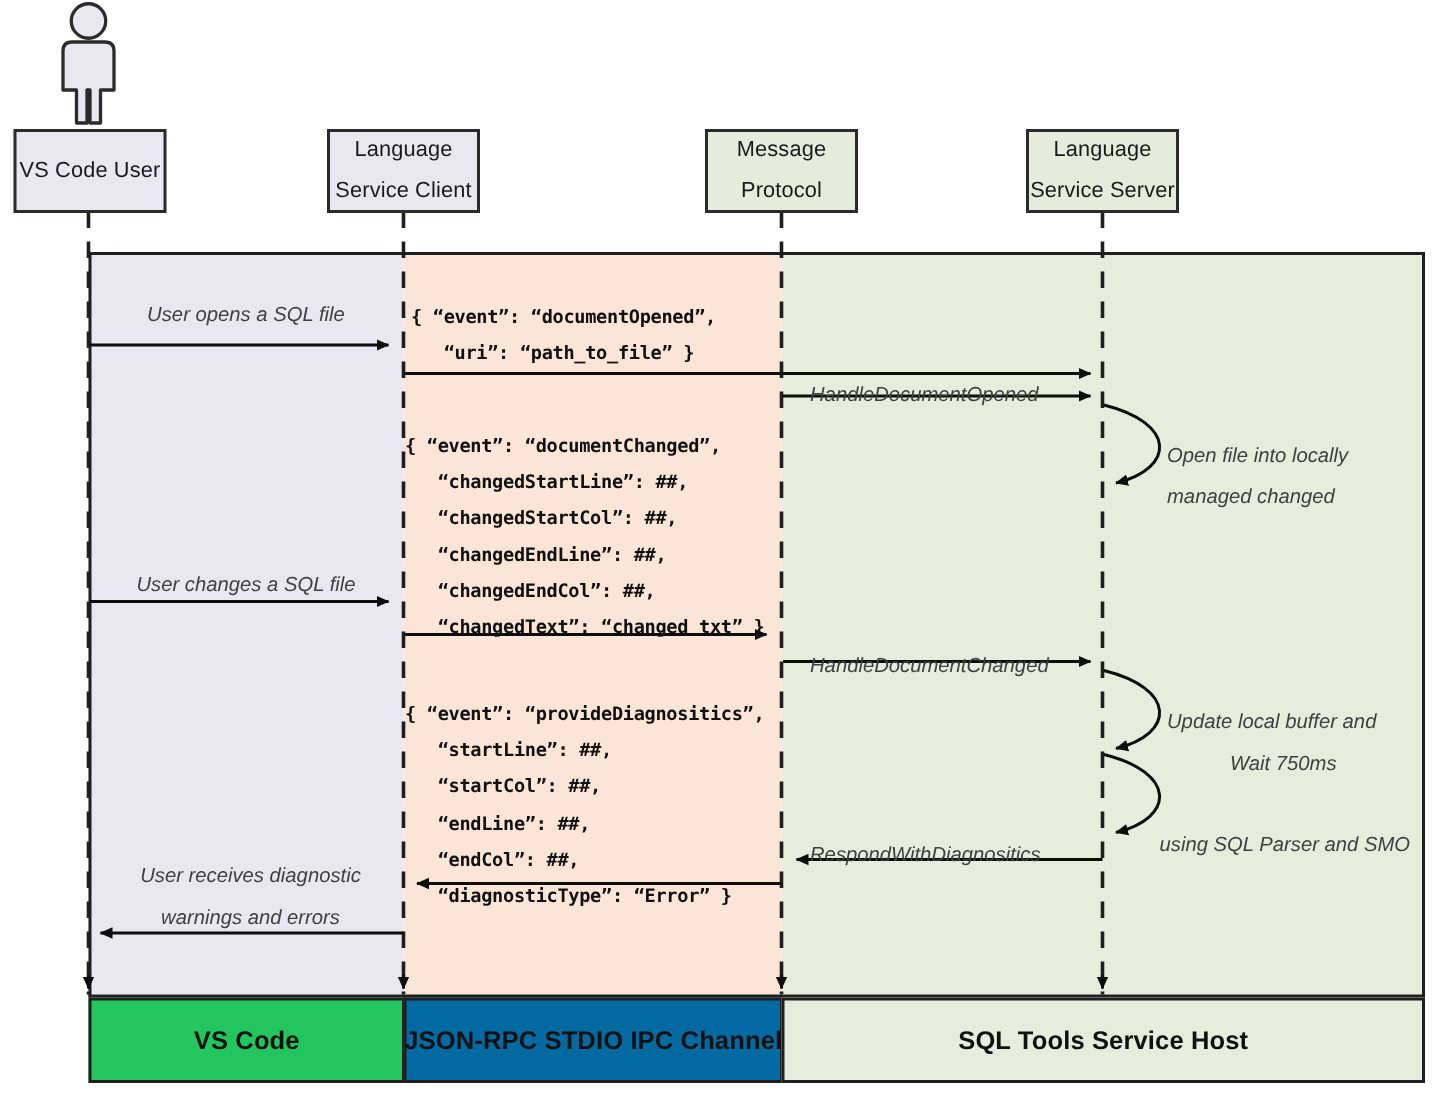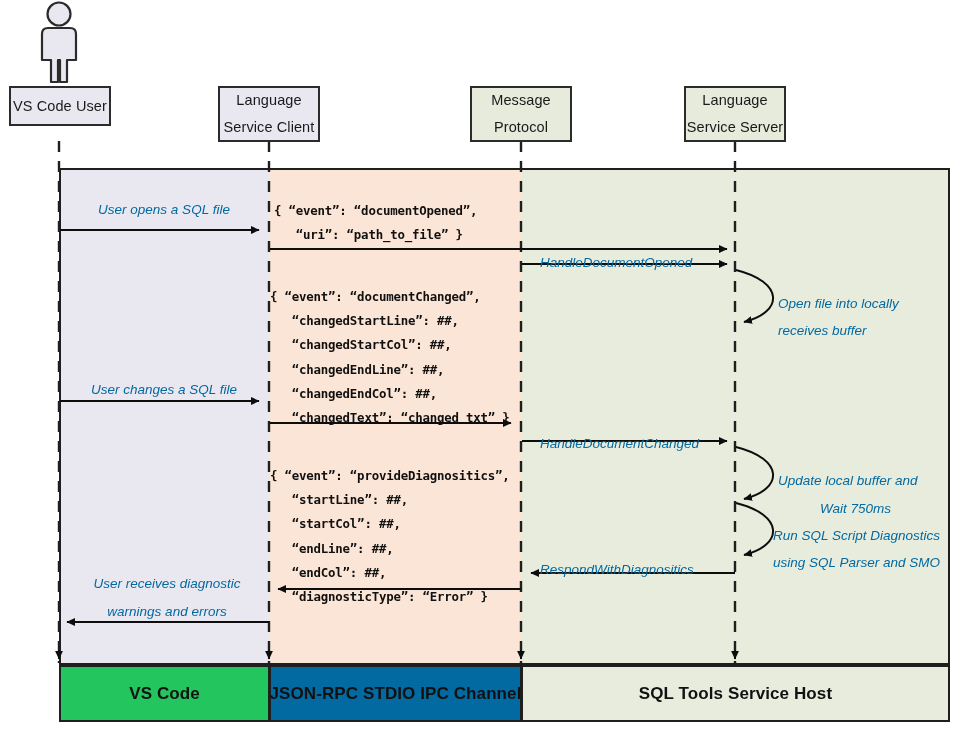--- a/index.html
+++ b/index.html
@@ -38,21 +38,21 @@
     font-size:17px;font-weight:bold;color:#111;letter-spacing:.1px;
     white-space:nowrap;
   }
   .foot.lav{background:#22c55e;}
   .foot.peach{background:#0369a1;}
   .foot.grn{background:#e7ecdd;}
 
   
   .lbl{
     position:absolute;font-style:italic;font-size:13.5px;
-    color:#0369a1;line-height:1.55;white-space:nowrap;
+    color:#404040;line-height:1.55;white-space:nowrap;
   }
   .lbl.ctr{text-align:center;}
 
   
   .json{
     position:absolute;
     font-family:"DejaVu Sans Mono","Liberation Mono",monospace;
     font-size:12.4px;font-weight:bold;color:#101010;
     line-height:24.2px;white-space:pre;letter-spacing:-0.2px;
   }
@@ -116,21 +116,21 @@
     </g>
 
     <g stroke="#0d0d0d" stroke-width="2" fill="none">
       <line x1="59" y1="650" x2="59" y2="659" marker-end="url(#ah)"></line>
       <line x1="269" y1="650" x2="269" y2="659" marker-end="url(#ah)"></line>
       <line x1="521" y1="650" x2="521" y2="659" marker-end="url(#ah)"></line>
       <line x1="735" y1="650" x2="735" y2="659" marker-end="url(#ah)"></line>
     </g>
   </svg>
 
-  <div class="hdr lav" style="left:9px;top:86px;width:102px;height:40px;">
+  <div class="hdr lav" style="left:9px;top:86px;width:102px;height:56px;">
     <span>VS Code User</span>
   </div>
 
   <div class="hdr lav" style="left:218px;top:86px;width:102px;height:56px;">
     <span>Language</span>
     <span>Service Client</span>
   </div>
 
   <div class="hdr grn" style="left:470px;top:86px;width:102px;height:56px;">
     <span>Message</span>
@@ -149,26 +149,25 @@
   <div class="lbl ctr" style="left:69px;top:380px;width:190px;">User changes a SQL file</div>
 
   <div class="lbl" style="left:540px;top:434px;">HandleDocumentChanged</div>
 
   <div class="lbl" style="left:540px;top:560px;">RespondWithDiagnositics</div>
 
   <div class="lbl ctr" style="left:69px;top:602px;width:196px;">warnings and errors</div>
   <div class="lbl ctr" style="left:69px;top:574px;width:196px;">User receives diagnostic</div>
 
   <div class="lbl" style="left:778px;top:294px;">Open file into locally</div>
-  <div class="lbl" style="left:778px;top:321px;">receives buffer</div>
+  <div class="lbl" style="left:778px;top:321px;">managed changed</div>
 
   <div class="lbl" style="left:778px;top:471px;">Update local buffer and</div>
   <div class="lbl ctr" style="left:778px;top:499px;width:155px;">Wait 750ms</div>
 
-  <div class="lbl" style="left:773px;top:526px;">Run SQL Script Diagnostics</div>
   <div class="lbl" style="left:773px;top:553px;">using SQL Parser and SMO</div>
 
   <div class="json" style="left:274px;top:199px;">{ “event”: “documentOpened”,
    “uri”: “path_to_file” }</div>
 
   <div class="json" style="left:270px;top:285px;">{ “event”: “documentChanged”,
    “changedStartLine”: ##,
    “changedStartCol”: ##,
    “changedEndLine”: ##,
    “changedEndCol”: ##,

